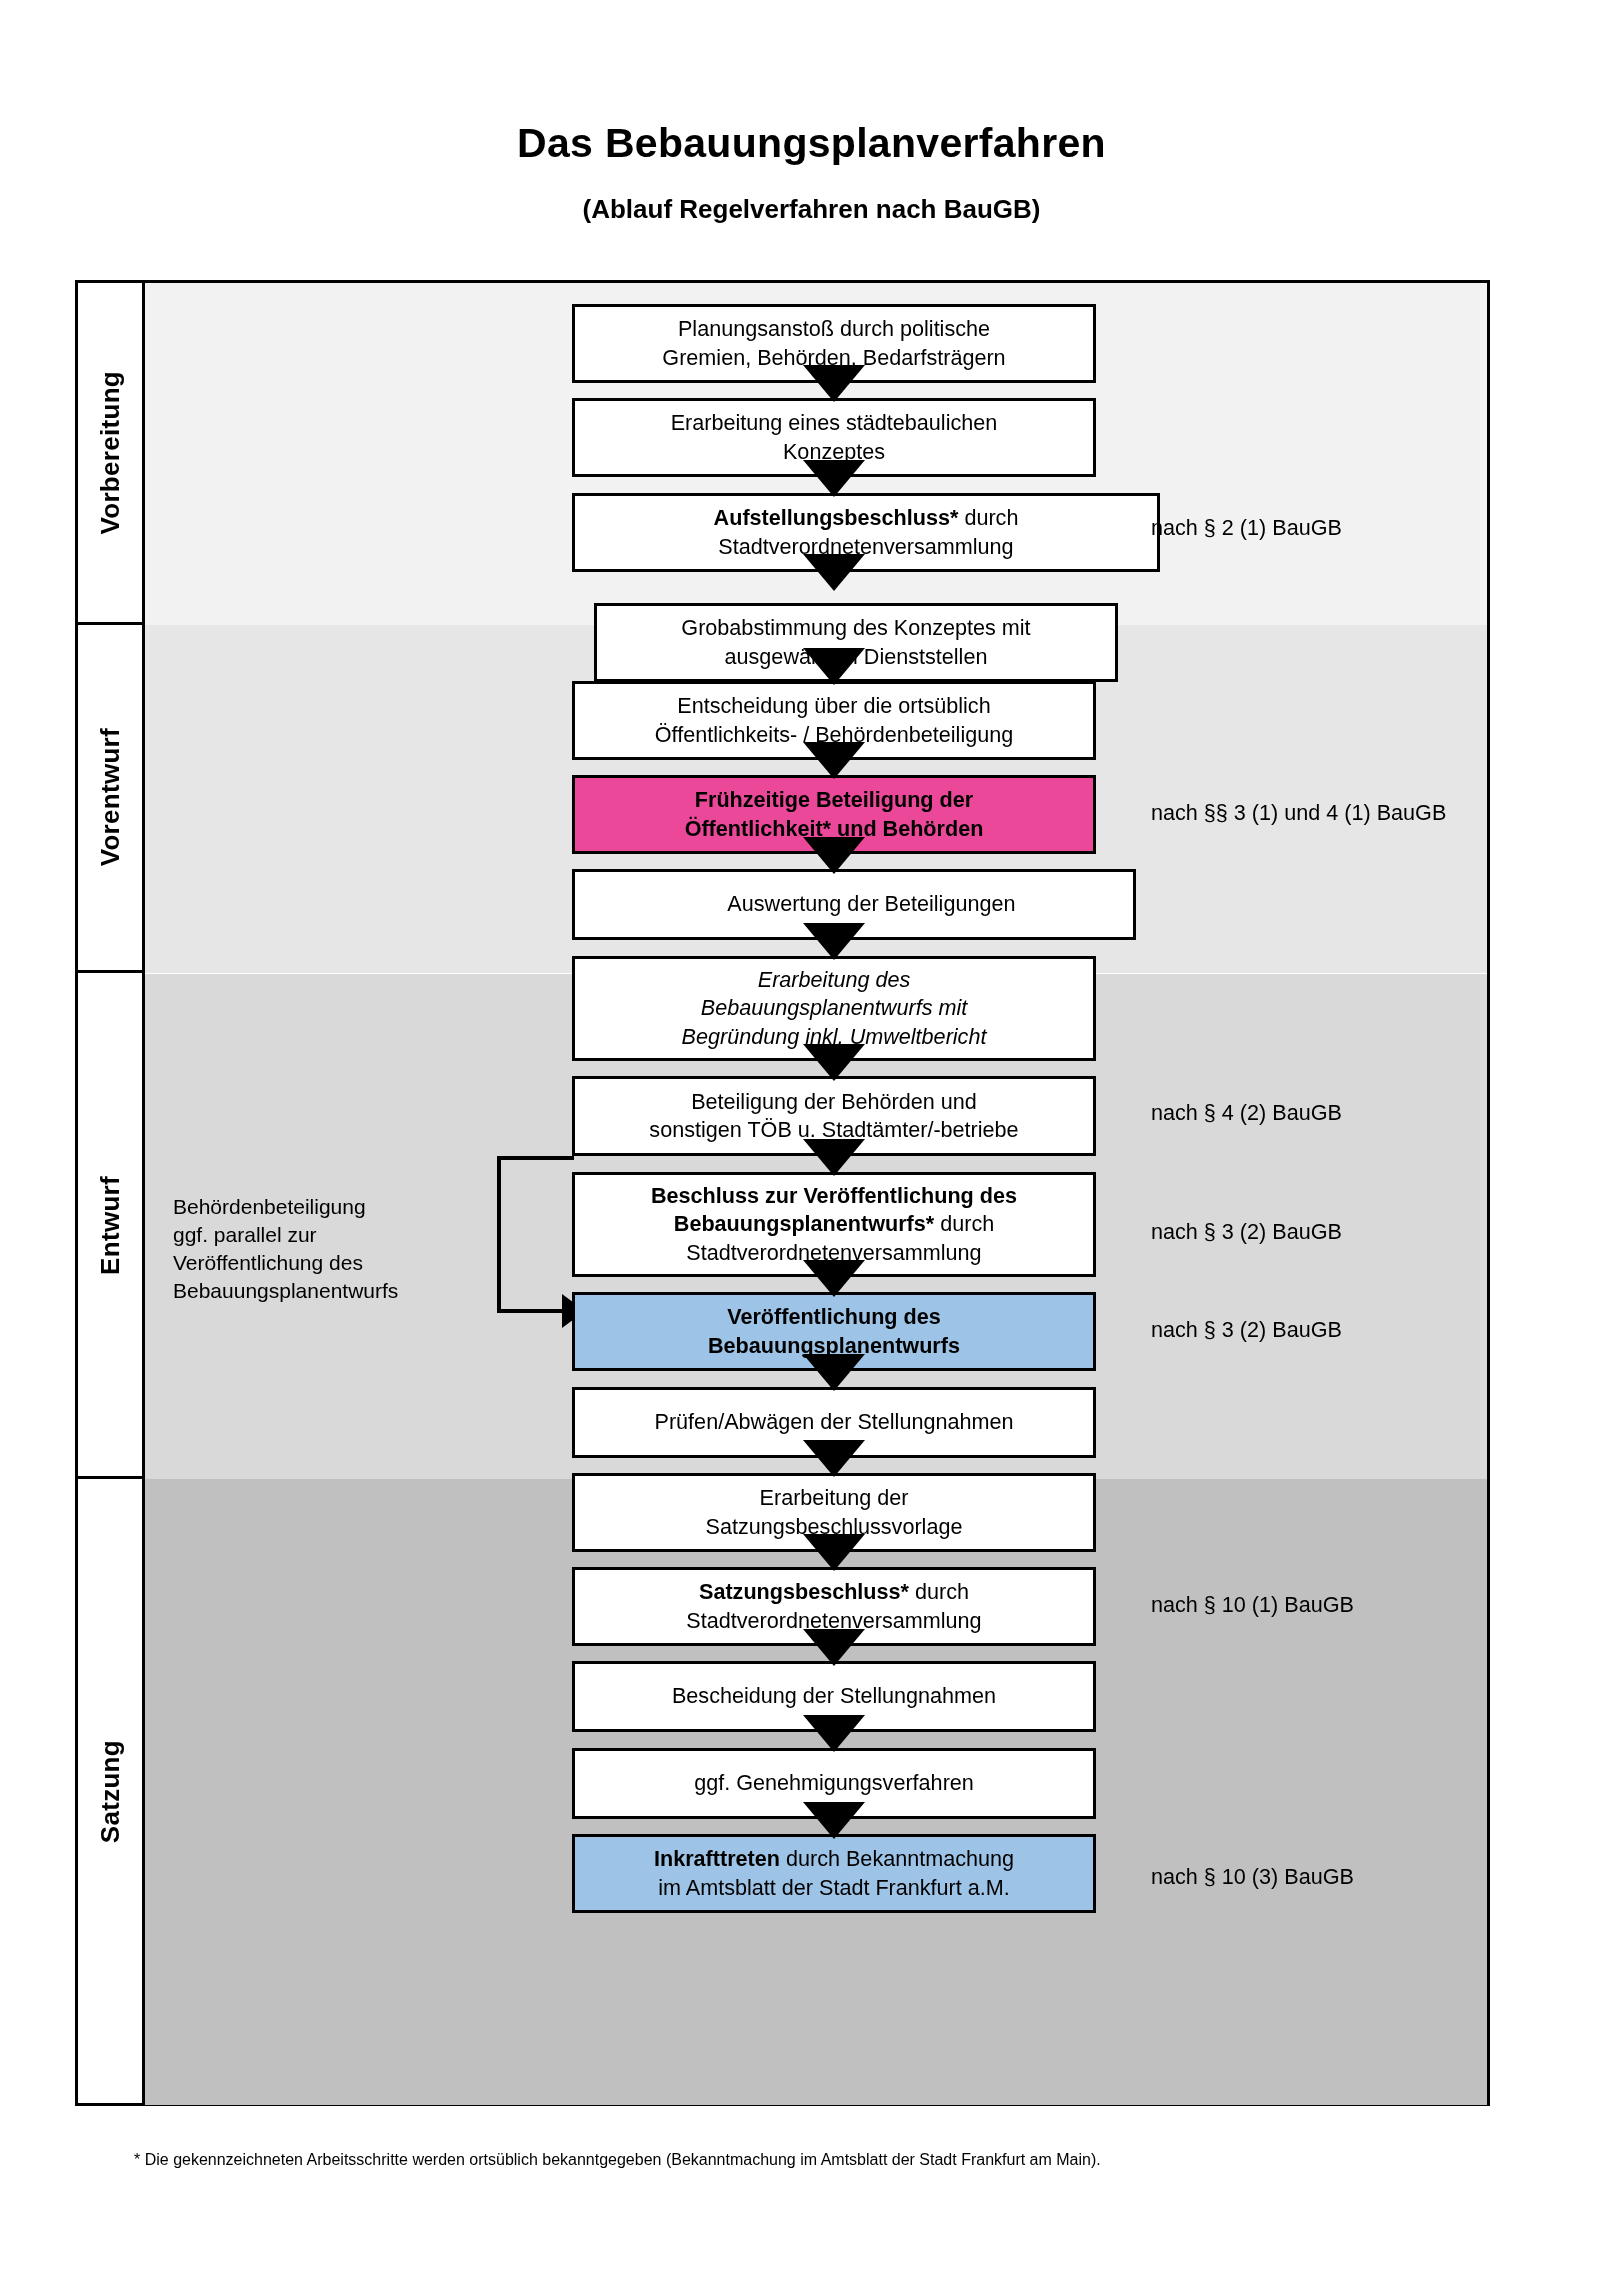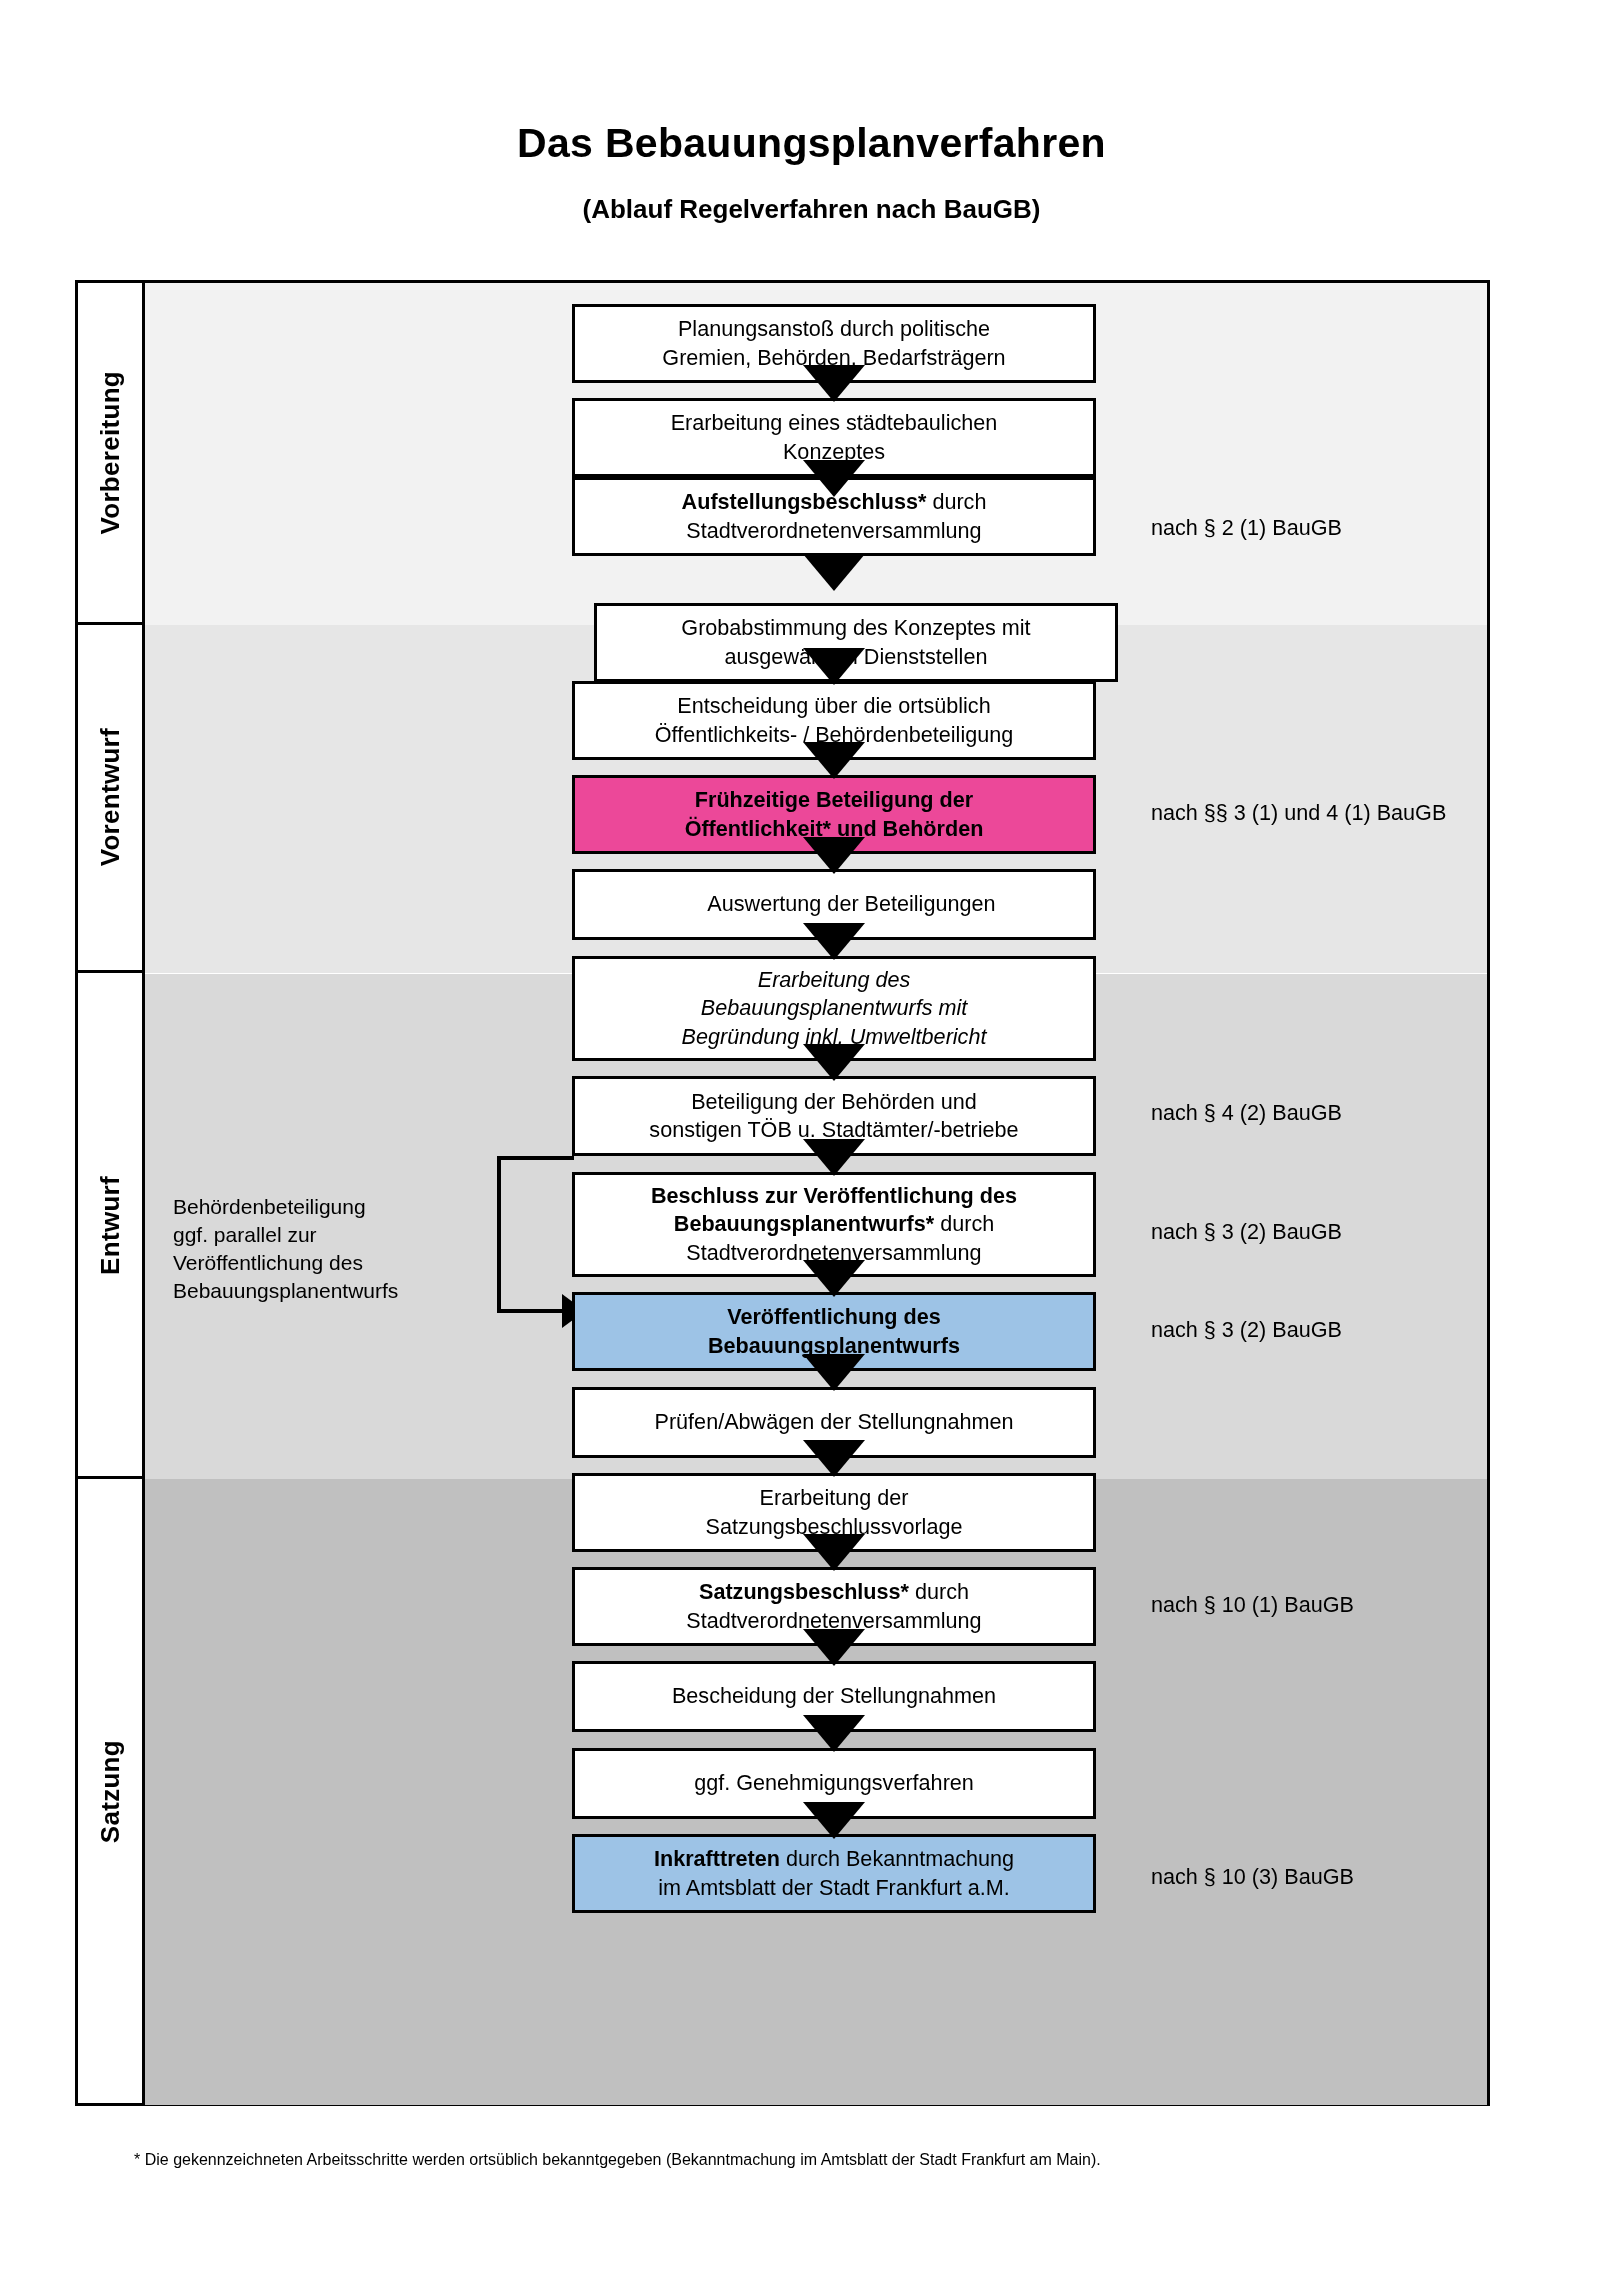--- a/index.html
+++ b/index.html
@@ -215,21 +215,21 @@
   <div class="arrow-down" style="left:725px; top:82px;"></div>
 
   <div class="fbox" style="left:494px; top:115px; width:524px; height:79px;">
     <div class="inner">
       <div>Erarbeitung eines städtebaulichen</div>
       <div>Konzeptes</div>
     </div>
   </div>
   <div class="arrow-down" style="left:725px; top:177px;"></div>
 
-  <div class="fbox" style="left:494px; top:194px; width:524px; height:79px;">
+  <div class="fbox" style="left:494px; top:210px; width:588px; height:79px;">
     <div class="inner">
       <div><b>Aufstellungsbeschluss*</b><span> durch</span></div>
       <div>Stadtverordnetenversammlung</div>
     </div>
   </div>
   <div class="arrow-down" style="left:725px; top:271px;"></div>
 
   <div class="fbox" style="left:516px; top:304px; width:524px; height:79px;margin-top:16px;">
     <div class="inner">
       <div>Grobabstimmung des Konzeptes mit</div>
@@ -247,21 +247,21 @@
   <div class="arrow-down" style="left:725px; top:459px;"></div>
 
   <div class="fbox blue" style="left: 494px; top: 492px; width: 524px; height: 79px; font-weight: bold; background: #ec4899;">
     <div class="inner">
       <div>Frühzeitige Beteiligung der</div>
       <div>Öffentlichkeit* und Behörden</div>
     </div>
   </div>
   <div class="arrow-down" style="left:725px; top:554px;"></div>
 
-  <div class="fbox" style="left:494px; top:586px; width:524px; height:71px;padding-left:40px;">
+  <div class="fbox" style="left:494px; top:586px; width:564px; height:71px;padding-left:40px;">
     <div class="inner">
       <div>Auswertung der Beteiligungen</div>
     </div>
   </div>
   <div class="arrow-down" style="left:725px; top:640px;"></div>
 
   <div class="fbox" style="left:494px; top:673px; width:524px; height:105px;font-style:italic;">
     <div class="inner">
       <div>Erarbeitung des</div>
       <div>Bebauungsplanentwurfs mit</div>

